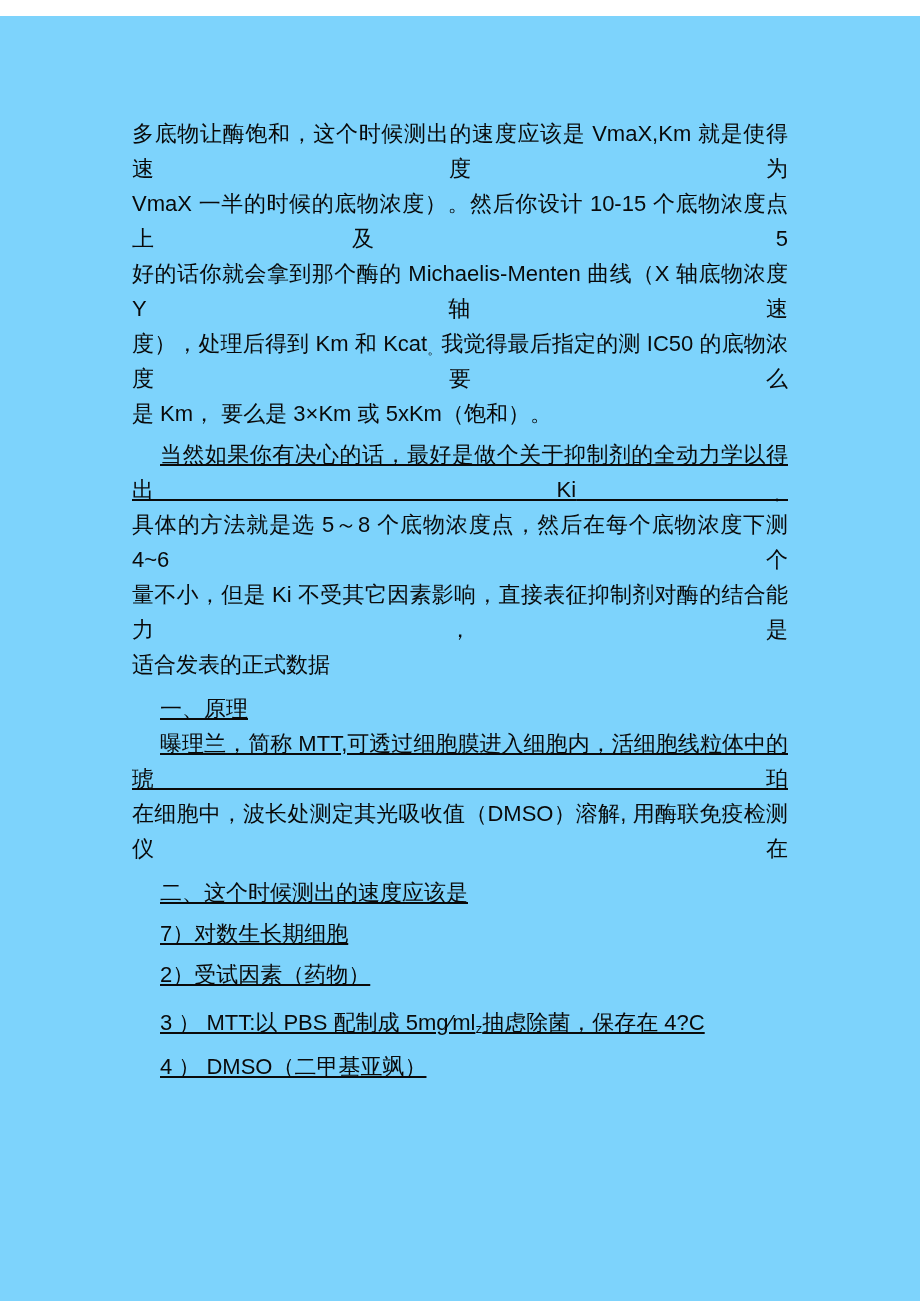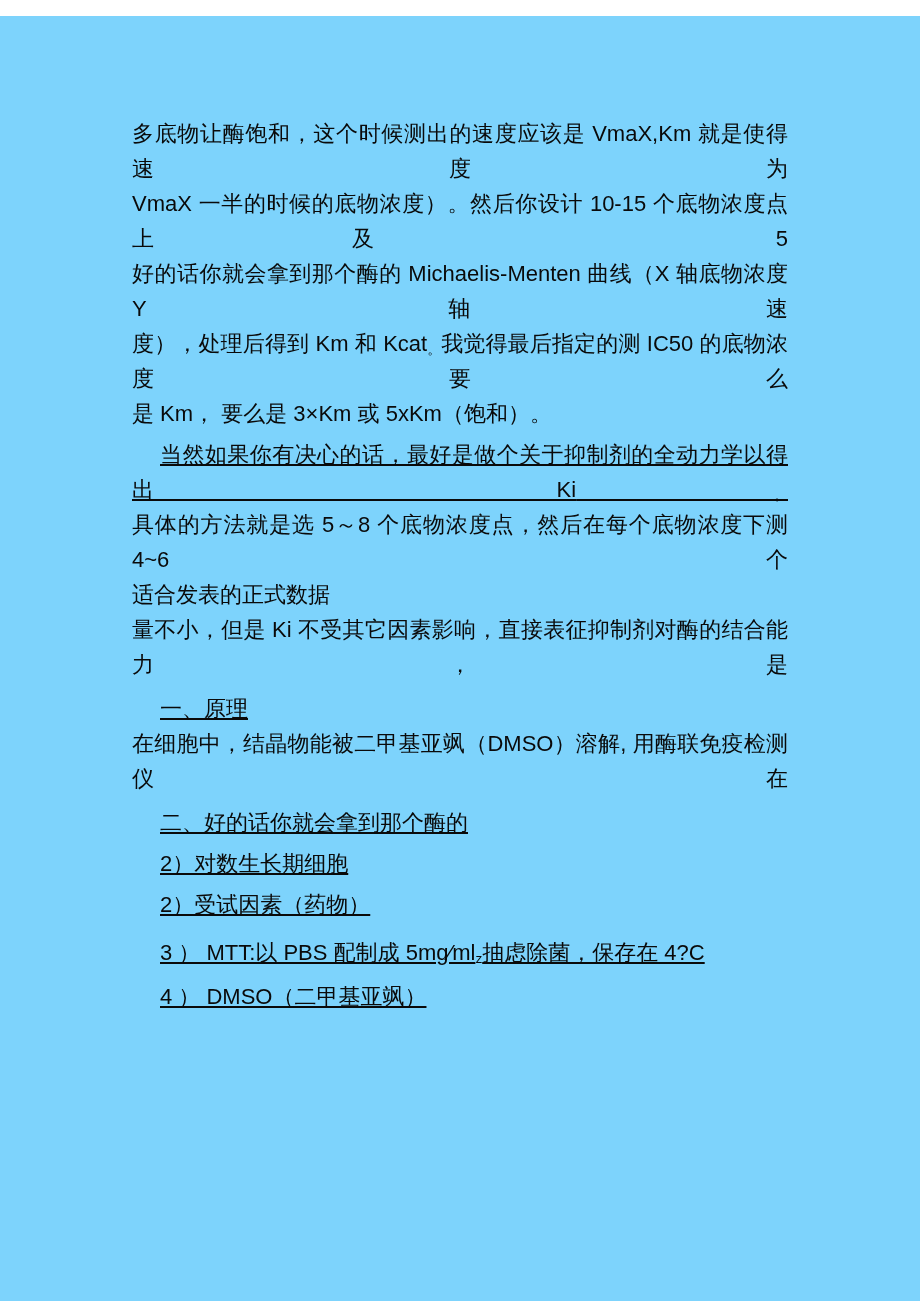--- a/index.html
+++ b/index.html
@@ -56,34 +56,35 @@
       <div class="block">
         <div class="line justify">多底物让酶饱和，这个时候测出的速度应该是 VmaX,Km 就是使得速度为</div>
         <div class="line justify">VmaX 一半的时候的底物浓度）。然后你设计 10-15 个底物浓度点上及 5</div>
         <div class="line justify">好的话你就会拿到那个酶的 Michaelis-Menten 曲线（X 轴底物浓度 Y 轴速</div>
         <div class="line justify">度），处理后得到 Km 和 Kcat<sub>。</sub>我觉得最后指定的测 IC50 的底物浓度要么</div>
         <div class="line">是 Km， 要么是 3×Km 或 5xKm（饱和）。</div>
       </div>
       <div class="block gap-sm">
         <div class="line justify indent-1">当然如果你有决心的话，最好是做个关于抑制剂的全动力学以得出 Ki<sub>。</sub></div>
         <div class="line justify">具体的方法就是选 5～8 个底物浓度点，然后在每个底物浓度下测 4~6 个</div>
+        <div class="line justify">量不小，但是 Ki 不受其它因素影响，直接表征抑制剂对酶的结合能力，是</div>
         <div class="line">适合发表的正式数据</div>
-        <div class="line justify">量不小，但是 Ki 不受其它因素影响，直接表征抑制剂对酶的结合能力，是</div>
       </div>
       <div class="block gap-md">
         <div class="line indent-1">一、原理</div>
       </div>
       <div class="block">
-        <div class="line justify">在细胞中，结晶物能被二甲基亚飒（DMSO）溶解, 用酶联免疫检测仪在</div>
+        <div class="line justify indent-1">曝理兰，简称 MTT,可透过细胞膜进入细胞内，活细胞线粒体中的琥珀</div>
+        <div class="line justify">在细胞中，波长处测定其光吸收值（DMSO）溶解, 用酶联免疫检测仪在</div>
       </div>
       <div class="block gap-md">
-        <div class="line indent-1">二、好的话你就会拿到那个酶的</div>
+        <div class="line indent-1">二、这个时候测出的速度应该是</div>
       </div>
       <div class="block gap-sm">
-        <div class="line indent-1">2）对数生长期细胞</div>
+        <div class="line indent-1">7）对数生长期细胞</div>
       </div>
       <div class="block gap-sm">
         <div class="line indent-1">2）受试因素（药物）</div>
       </div>
       <div class="block gap-lg">
         <div class="line indent-1">3 ） MTT:以 PBS 配制成 5mg⁄ml<sub>z</sub>抽虑除菌，保存在 4?C</div>
       </div>
       <div class="block gap-md">
         <div class="line indent-1">4 ） DMSO（二甲基亚飒）</div>
       </div>

